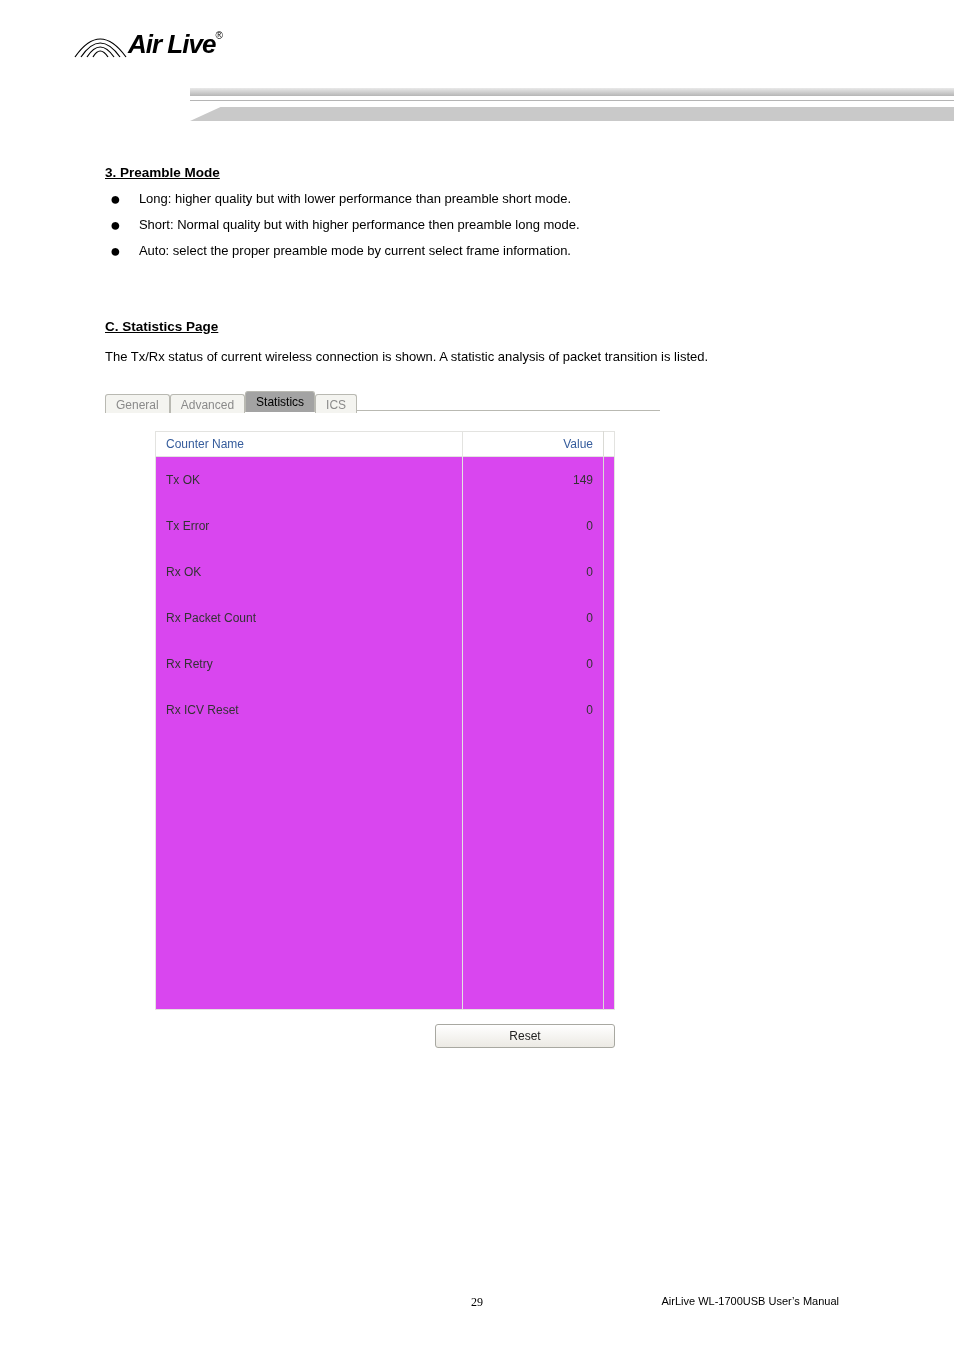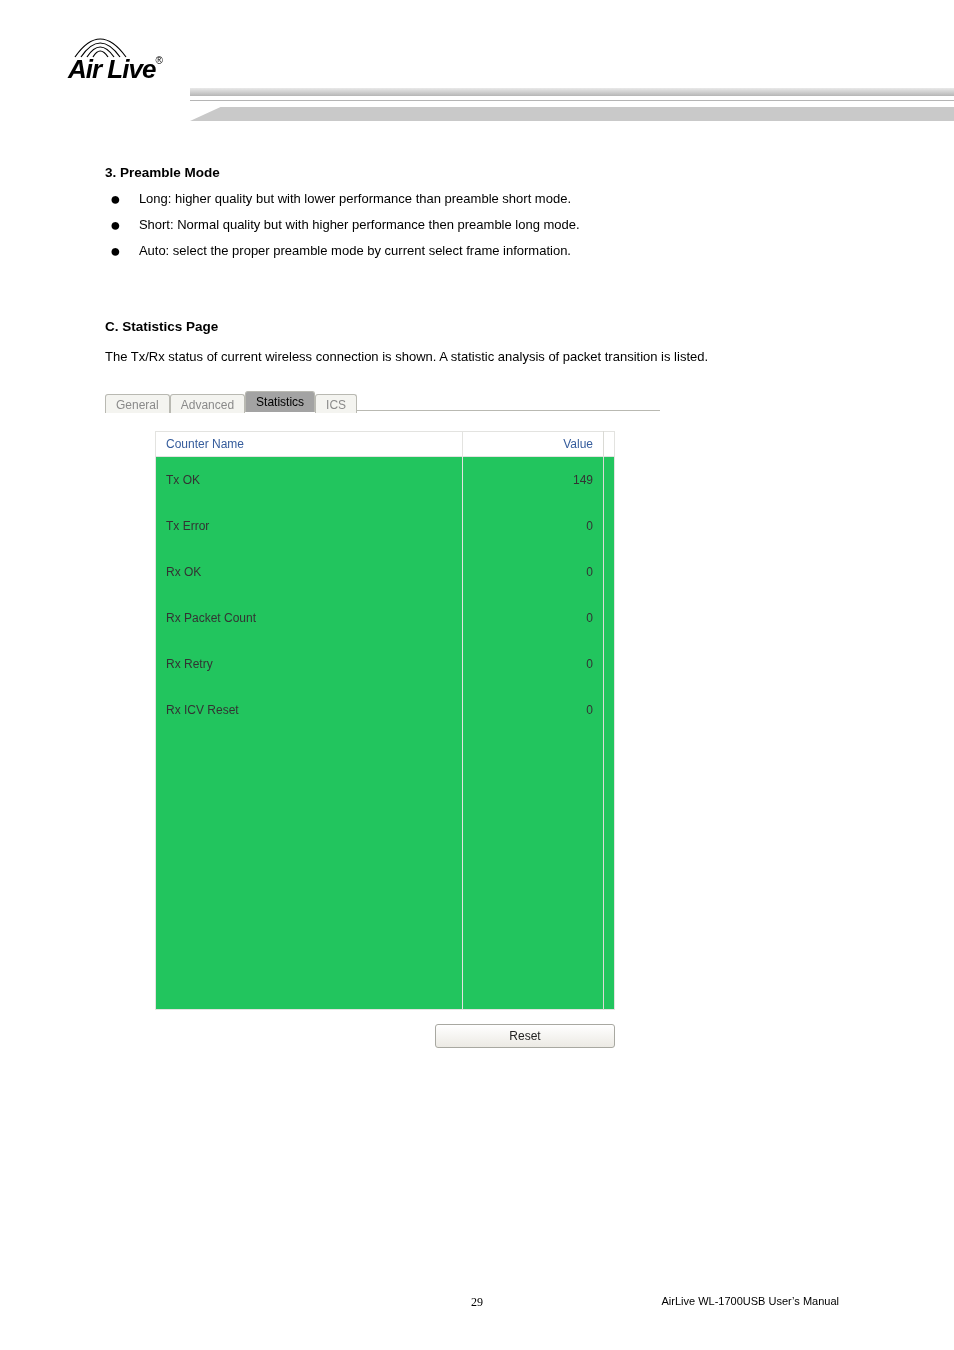--- a/index.html
+++ b/index.html
@@ -17,21 +17,21 @@
     position: relative;
     box-sizing: border-box;
   }
   .logo-area {
     position: absolute;
     top: 35px;
     left: 68px;
   }
   .logo {
     display: flex;
-    flex-direction: column;
+    flex-direction: row;
     align-items: flex-start;
   }
   .logo-waves {
     width: 55px;
     height: 25px;
     position: relative;
     margin-left: 5px;
   }
   .logo-text {
     font-family: "Arial Black", Arial, sans-serif;
@@ -72,20 +72,21 @@
   .content {
     position: absolute;
     top: 155px;
     left: 105px;
     right: 95px;
   }
   .section-title {
     font-weight: bold;
     font-size: 13.5px;
     margin: 10px 0;
+    text-decoration: underline;
   }
   .bullets {
     list-style: none;
     padding: 0;
     margin: 0 0 20px 0;
   }
   .bullets li {
     display: flex;
     align-items: flex-start;
     margin: 8px 0;
@@ -145,21 +146,21 @@
   .panel-body {
     border-left: 0;
     padding: 20px 20px 30px 50px;
   }
   .stats-table {
     width: 460px;
     border: 1px solid #e3e3e0;
     border-collapse: collapse;
     font-family: Tahoma, Arial, sans-serif;
     font-size: 12px;
-    background: #22c55e;
+    background: #d946ef;
   }
   .stats-table th {
     font-weight: normal;
     color: #355c9c;
     text-align: left;
     padding: 4px 10px;
     border: 1px solid #e3e3e0;
     height: 16px;
     background: #fff;
   }

